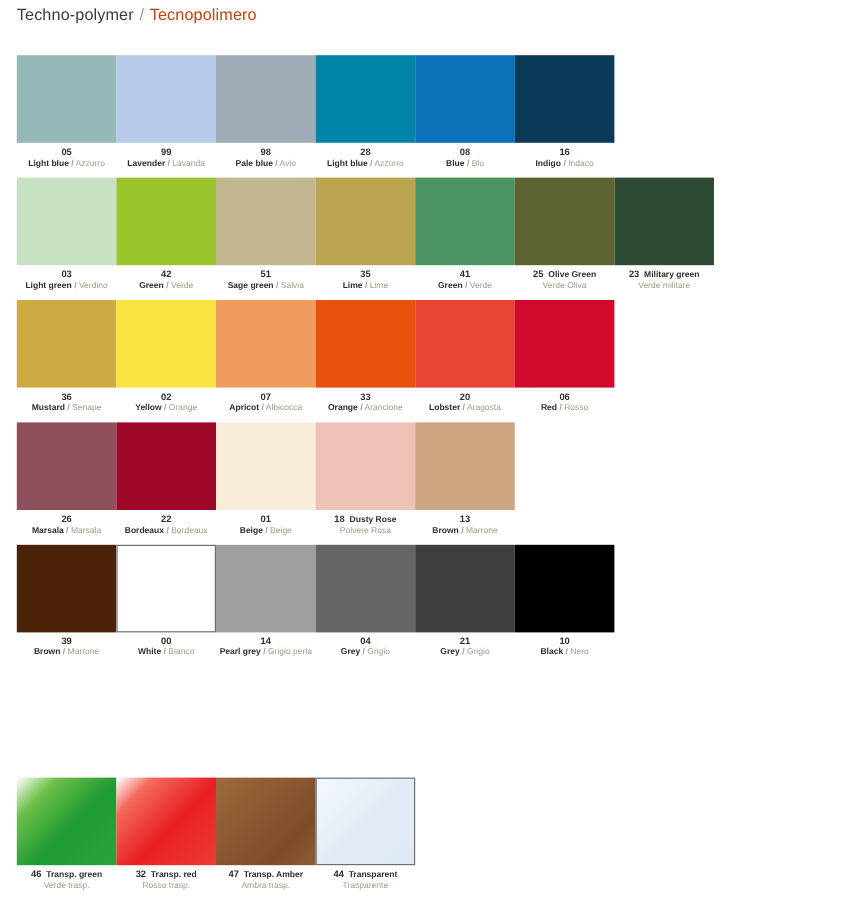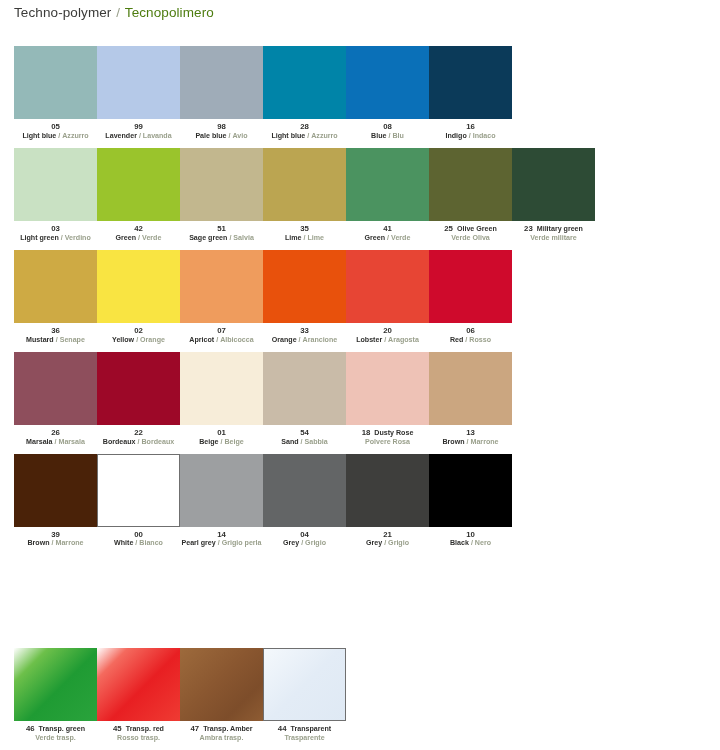--- a/index.html
+++ b/index.html
@@ -13,21 +13,21 @@
   }
   .page{position:relative;width:720px;height:750px;}
 
   
   .header{
     position:absolute;left:14px;top:5px;
     font-size:13.5px;letter-spacing:.1px;white-space:nowrap;
   }
   .header .en{color:#3b3b39;font-weight:400;}
   .header .sep{color:#9aa08c;font-weight:400;margin:0 1px;}
-  .header .it{color:#4d7c0f;font-weight:400;}
+  .header .it{color:#c2410c;font-weight:400;}
 
   
   .grid{
     position:absolute;left:14px;top:46px;
     width:700px;
   }
   .row{
     display:flex;
     gap:0;
     margin-bottom:7px;
@@ -49,21 +49,21 @@
     width:100%;
     text-align:center;
     line-height:1.12;
     margin-top:4px;
     font-size:7.1px;
     white-space:nowrap;
   }
   .caption .num{font-weight:bold;color:#2f2f2d;font-size:7.8px;}
   .caption .en{font-weight:bold;color:#2f2f2d;}
   .caption .slash{color:#9aa08c;font-weight:bold;}
-  .caption .it{color:#9aa08c;font-weight:700;}
+  .caption .it{color:#9aa08c;font-weight:400;}
   .line1{display:block;}
   .line2{display:block;margin-top:1px;}
 
   
   .caption.inline .line1 .num{margin-right:2px;text-align:center;}
 
   
   .trans-block{
     position:absolute;left:14px;top:648px;width:700px;
   }
@@ -236,27 +236,20 @@
           </div>
         </div>
         <div class="cell">
           <div class="swatch" style="background: rgb(247, 237, 217);"></div>
           <div class="caption">
             <span class="line1"><span class="num">01</span></span>
             <span class="line2"><span class="en">Beige</span> <span class="slash">/</span> <span class="it">Beige</span></span>
           </div>
         </div>
         <div class="cell">
-          <div class="swatch" style="background: rgb(201, 187, 168);"></div>
-          <div class="caption">
-            <span class="line1"><span class="num">54</span></span>
-            <span class="line2"><span class="en">Sand</span> <span class="slash">/</span> <span class="it">Sabbia</span></span>
-          </div>
-        </div>
-        <div class="cell">
           <div class="swatch" style="background: rgb(238, 194, 182);"></div>
           <div class="caption inline">
             <span class="line1"><span class="num">18</span> <span class="en">Dusty Rose</span></span>
             <span class="line2"><span class="it">Polvere Rosa</span></span>
           </div>
         </div>
         <div class="cell">
           <div class="swatch" style="background: rgb(203, 166, 128);"></div>
           <div class="caption">
             <span class="line1"><span class="num">13</span></span>
@@ -315,21 +308,21 @@
         <div class="cell">
           <div class="swatch" style="background: linear-gradient(135deg, rgb(255, 255, 255) 0%, rgb(109, 192, 74) 22%, rgb(31, 155, 51) 55%, rgb(42, 163, 60) 100%);"></div>
           <div class="caption inline">
             <span class="line1"><span class="num">46</span> <span class="en">Transp. green</span></span>
             <span class="line2"><span class="it">Verde trasp.</span></span>
           </div>
         </div>
         <div class="cell">
           <div class="swatch" style="background: linear-gradient(135deg, rgb(255, 255, 255) 0%, rgb(244, 106, 94) 20%, rgb(232, 31, 34) 55%, rgb(239, 59, 51) 100%);"></div>
           <div class="caption inline">
-            <span class="line1"><span class="num">45</span> <span class="en">Transp. red</span></span>
+            <span class="line1"><span class="num">32</span> <span class="en">Transp. red</span></span>
             <span class="line2"><span class="it">Rosso trasp.</span></span>
           </div>
         </div>
         <div class="cell">
           <div class="swatch" style="background: linear-gradient(135deg, rgb(157, 106, 60) 0%, rgb(138, 87, 48) 45%, rgb(125, 77, 42) 75%, rgb(142, 92, 51) 100%);"></div>
           <div class="caption inline">
             <span class="line1"><span class="num">47</span> <span class="en">Transp. Amber</span></span>
             <span class="line2"><span class="it">Ambra trasp.</span></span>
           </div>
         </div>

